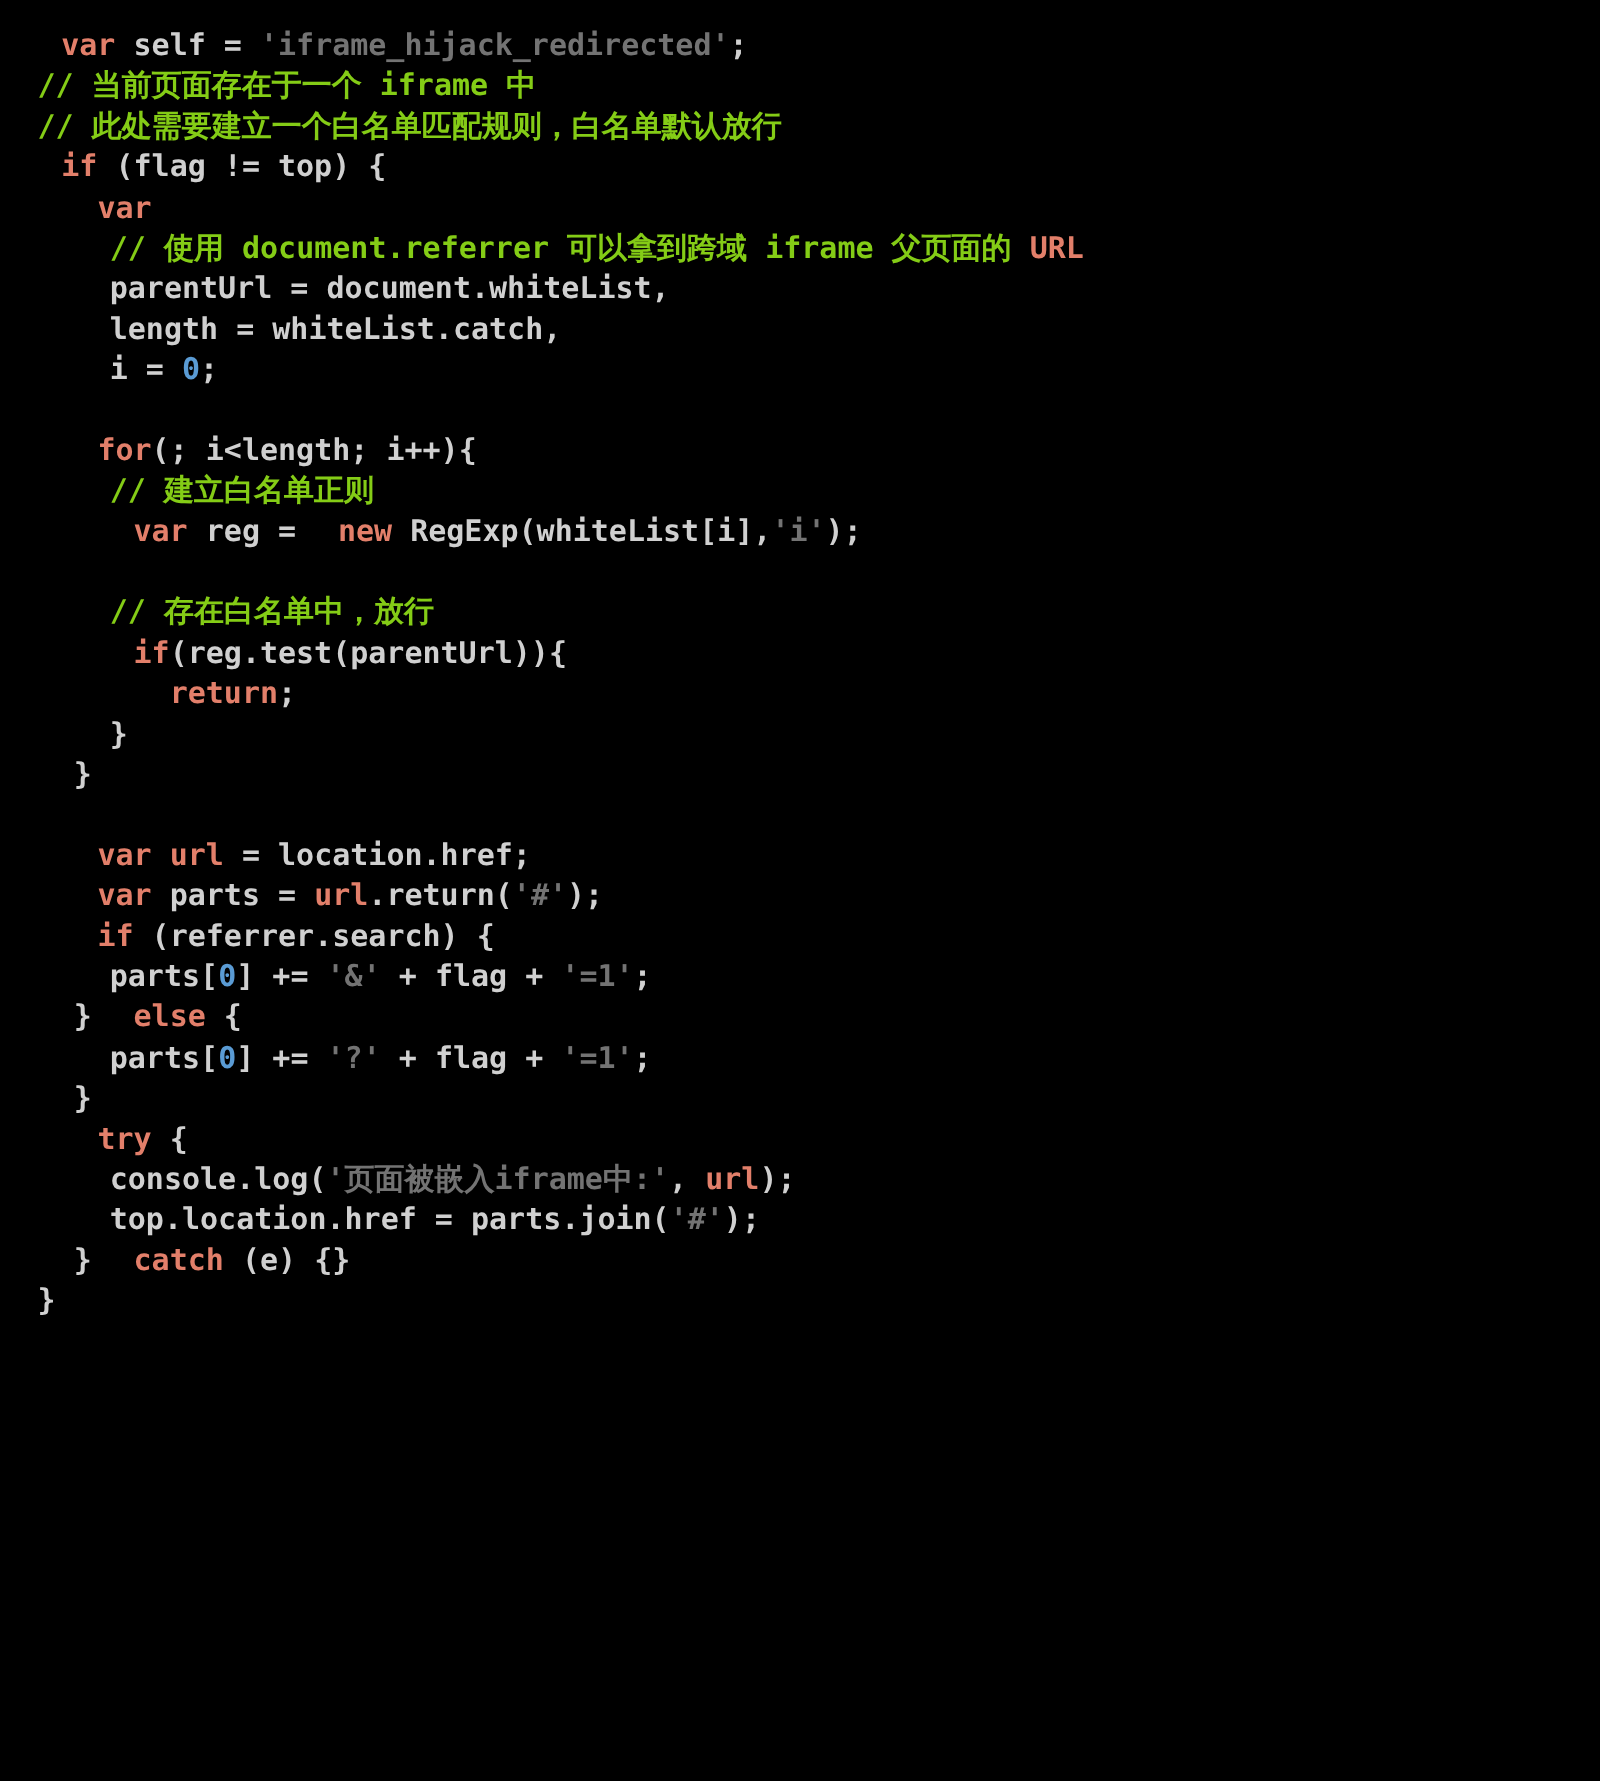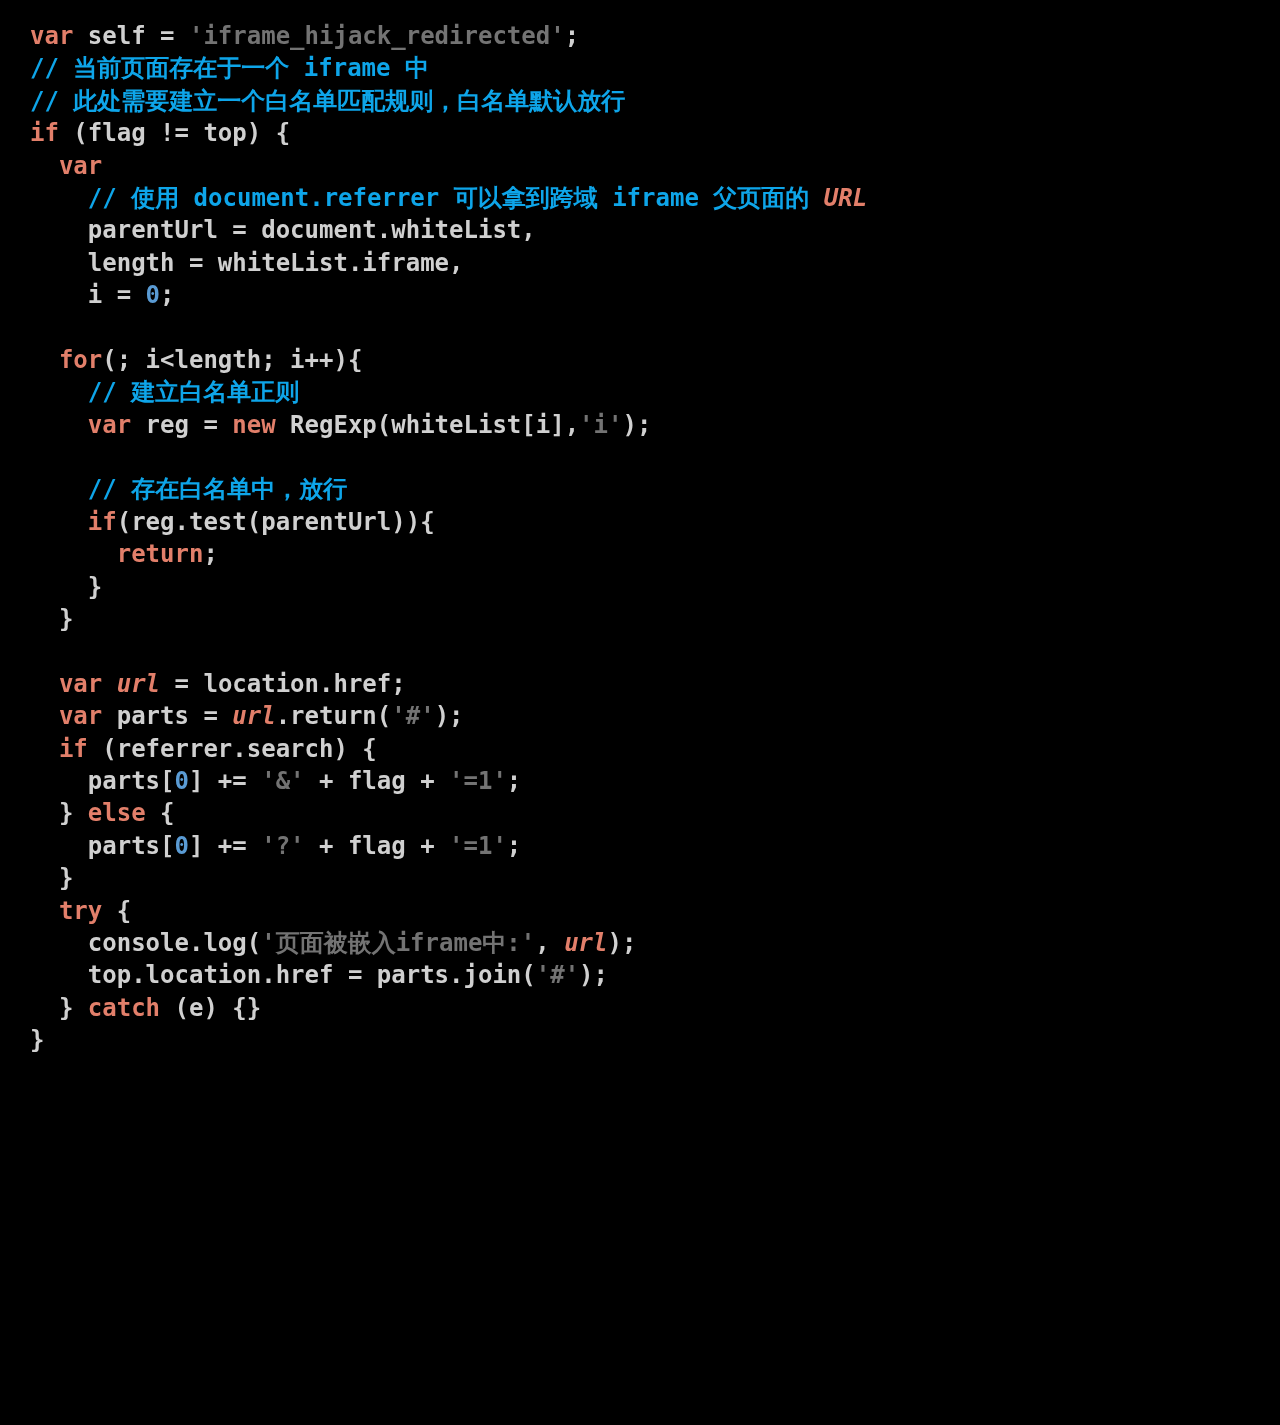--- a/index.html
+++ b/index.html
@@ -14,37 +14,37 @@
     width: 1280px;
     height: 1425px;
     box-sizing: border-box;
   }
   pre {
     margin: 0;
     padding: 20px 30px;
     white-space: pre-wrap;
     word-break: break-word;
   }
-  .kw { color: #e27f6a; }      
+  .kw { color: #e27f6a; margin-left: 19px; }      
   .str { color: #737373; }     
-  .cmt { color: #0ea5e9; }     
+  .cmt { color: #84cc16; }     
   .num { color: #5a9bd4; }     
-  .id { color: #e27f6a; font-style: italic; }      
+  .id { color: #e27f6a; }      
 </style>
 </head>
 <body>
 
 <pre><span class="kw">var</span><span> self = </span><span class="str">'iframe_hijack_redirected'</span><span>;</span>
 <span class="cmt">// 当前页面存在于一个 iframe 中</span>
 <span class="cmt">// 此处需要建立一个白名单匹配规则，白名单默认放行</span>
 <span class="kw">if</span><span> (flag != top) {</span>
 <span>  </span><span class="kw">var</span>
 <span>    </span><span class="cmt">// 使用 document.referrer 可以拿到跨域 iframe 父页面的 </span><span class="id">URL</span>
 <span>    parentUrl = document.whiteList,</span>
-<span>    length = whiteList.iframe,</span>
+<span>    length = whiteList.catch,</span>
 <span>    i = </span><span class="num">0</span><span>;</span>
 
 <span>  </span><span class="kw">for</span><span>(; i&lt;length; i++){</span>
 <span>    </span><span class="cmt">// 建立白名单正则</span>
 <span>    </span><span class="kw">var</span><span> reg = </span><span class="kw">new</span><span> RegExp(whiteList[i],</span><span class="str">'i'</span><span>);</span>
 
 <span>    </span><span class="cmt">// 存在白名单中，放行</span>
 <span>    </span><span class="kw">if</span><span>(reg.test(parentUrl)){</span>
 <span>      </span><span class="kw">return</span><span>;</span>
 <span>    }</span>

